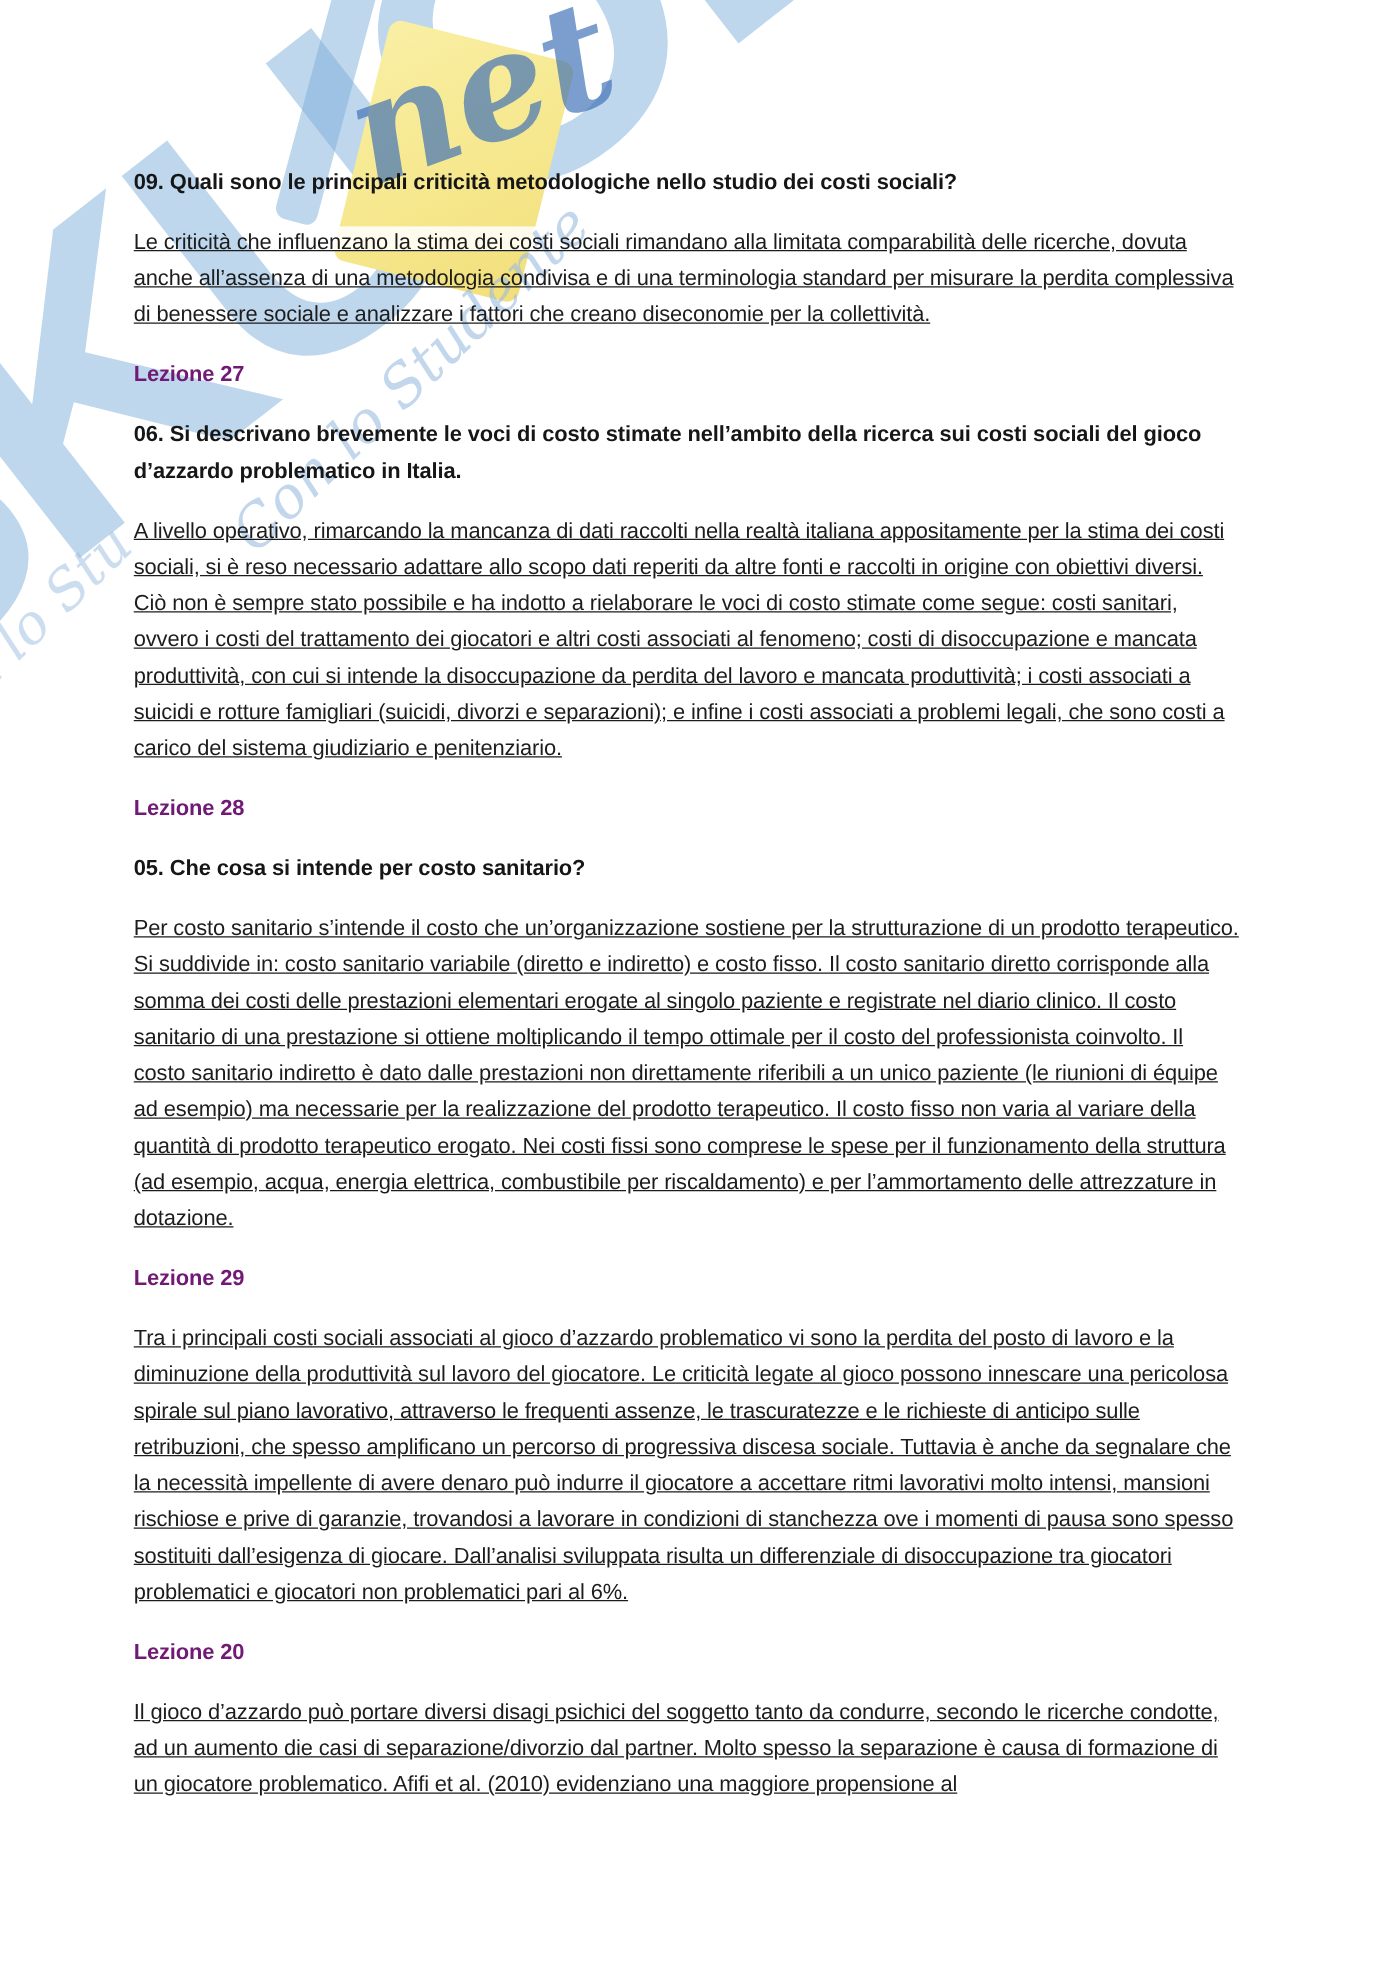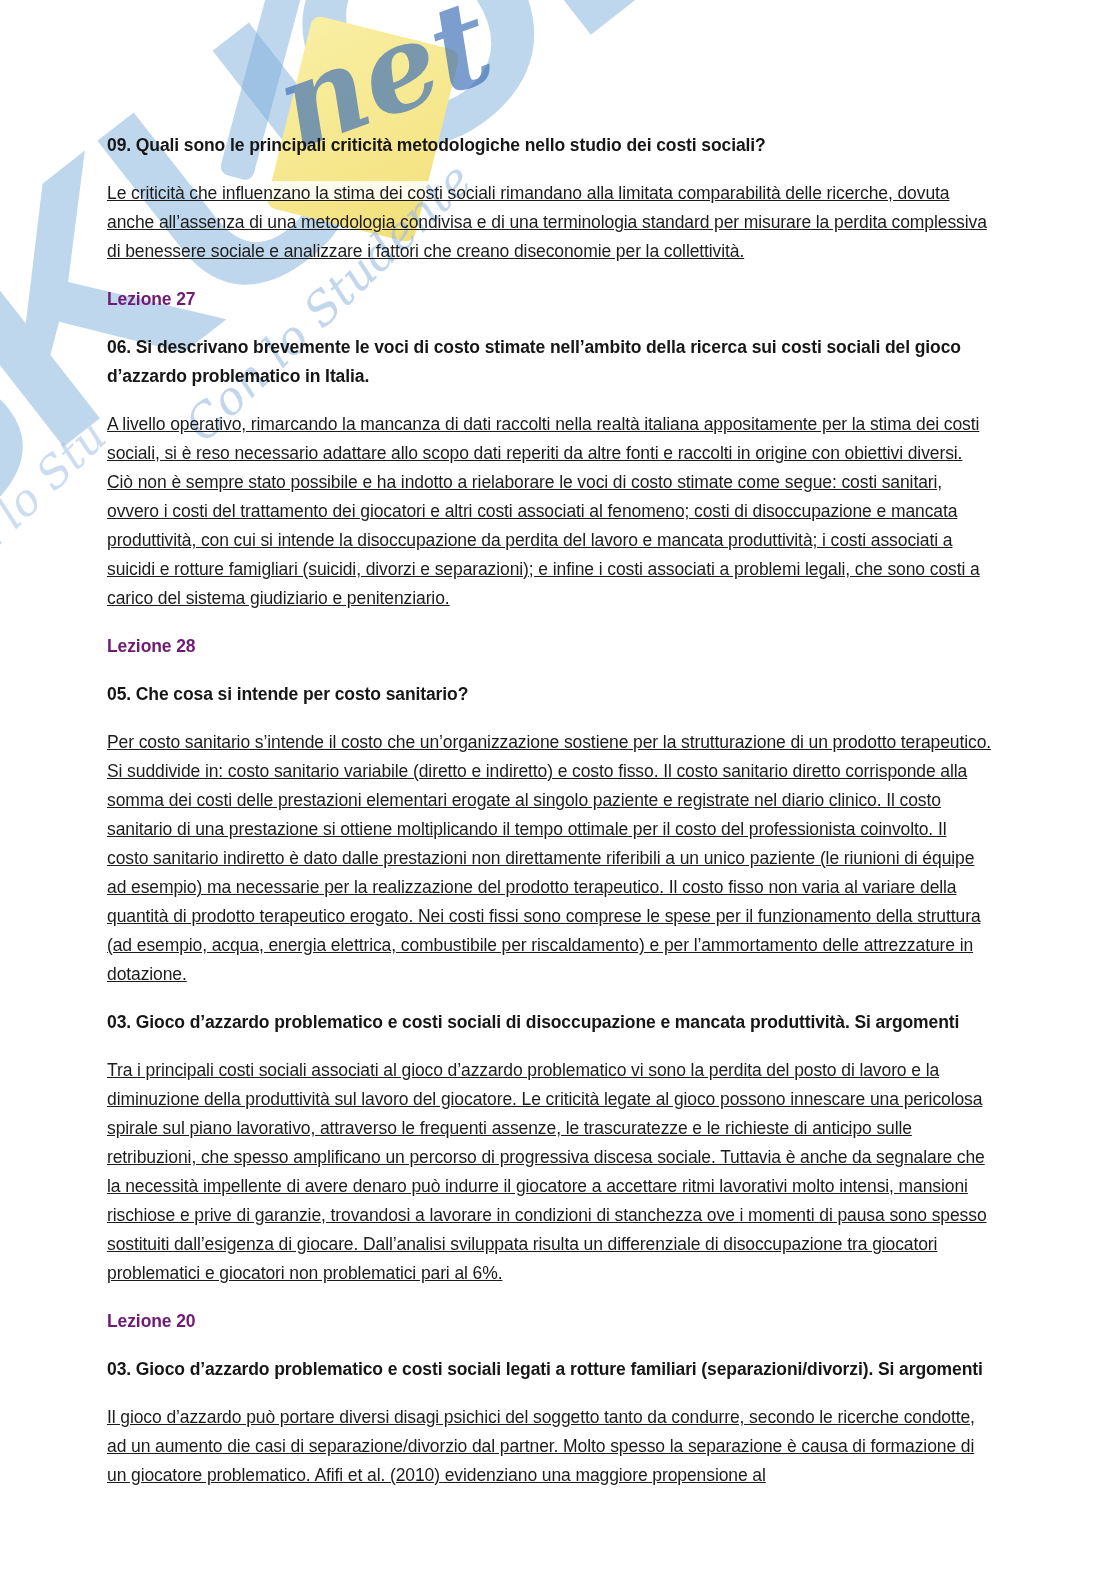--- a/index.html
+++ b/index.html
@@ -93,20 +93,19 @@
 
   <main class="content">
     <h2 class="q">09. Quali sono le principali criticità metodologiche nello studio dei costi sociali?</h2>
     <p class="p">Le criticità che influenzano la stima dei costi sociali rimandano alla limitata comparabilità delle ricerche, dovuta anche all’assenza di una metodologia condivisa e di una terminologia standard per misurare la perdita complessiva di benessere sociale e analizzare i fattori che creano diseconomie per la collettività.</p>
     <h2 class="lesson">Lezione 27</h2>
     <h2 class="q">06. Si descrivano brevemente le voci di costo stimate nell’ambito della ricerca sui costi sociali del gioco d’azzardo problematico in Italia.</h2>
     <p class="p">A livello operativo, rimarcando la mancanza di dati raccolti nella realtà italiana appositamente per la stima dei costi sociali, si è reso necessario adattare allo scopo dati reperiti da altre fonti e raccolti in origine con obiettivi diversi. Ciò non è sempre stato possibile e ha indotto a rielaborare le voci di costo stimate come segue: costi sanitari, ovvero i costi del trattamento dei giocatori e altri costi associati al fenomeno; costi di disoccupazione e mancata produttività, con cui si intende la disoccupazione da perdita del lavoro e mancata produttività; i costi associati a suicidi e rotture famigliari (suicidi, divorzi e separazioni); e infine i costi associati a problemi legali, che sono costi a carico del sistema giudiziario e penitenziario.</p>
     <h2 class="lesson">Lezione 28</h2>
     <h2 class="q">05. Che cosa si intende per costo sanitario?</h2>
     <p class="p">Per costo sanitario s’intende il costo che un’organizzazione sostiene per la strutturazione di un prodotto terapeutico. Si suddivide in: costo sanitario variabile (diretto e indiretto) e costo fisso. Il costo sanitario diretto corrisponde alla somma dei costi delle prestazioni elementari erogate al singolo paziente e registrate nel diario clinico. Il costo sanitario di una prestazione si ottiene moltiplicando il tempo ottimale per il costo del professionista coinvolto. Il costo sanitario indiretto è dato dalle prestazioni non direttamente riferibili a un unico paziente (le riunioni di équipe ad esempio) ma necessarie per la realizzazione del prodotto terapeutico. Il costo fisso non varia al variare della quantità di prodotto terapeutico erogato. Nei costi fissi sono comprese le spese per il funzionamento della struttura (ad esempio, acqua, energia elettrica, combustibile per riscaldamento) e per l’ammortamento delle attrezzature in dotazione.</p>
-    <h2 class="q">03. Gioco d’azzardo problematico e costi sociali di disoccupazione e mancata produttività. Si argomenti</h2>
+    <h2 class="lesson">Lezione 29</h2>
     <p class="p">Tra i principali costi sociali associati al gioco d’azzardo problematico vi sono la perdita del posto di lavoro e la diminuzione della produttività sul lavoro del giocatore. Le criticità legate al gioco possono innescare una pericolosa spirale sul piano lavorativo, attraverso le frequenti assenze, le trascuratezze e le richieste di anticipo sulle retribuzioni, che spesso amplificano un percorso di progressiva discesa sociale. Tuttavia è anche da segnalare che la necessità impellente di avere denaro può indurre il giocatore a accettare ritmi lavorativi molto intensi, mansioni rischiose e prive di garanzie, trovandosi a lavorare in condizioni di stanchezza ove i momenti di pausa sono spesso sostituiti dall’esigenza di giocare. Dall’analisi sviluppata risulta un differenziale di disoccupazione tra giocatori problematici e giocatori non problematici pari al 6%.</p>
     <h2 class="lesson">Lezione 20</h2>
-    <h2 class="q">03. Gioco d’azzardo problematico e costi sociali legati a rotture familiari (separazioni/divorzi). Si argomenti</h2>
     <p class="p">Il gioco d’azzardo può portare diversi disagi psichici del soggetto tanto da condurre, secondo le ricerche condotte, ad un aumento die casi di separazione/divorzio dal partner. Molto spesso la separazione è causa di formazione di un giocatore problematico. Afifi et al. (2010) evidenziano una maggiore propensione al</p>
   </main>
 
 </div>
 
 </body></html>

